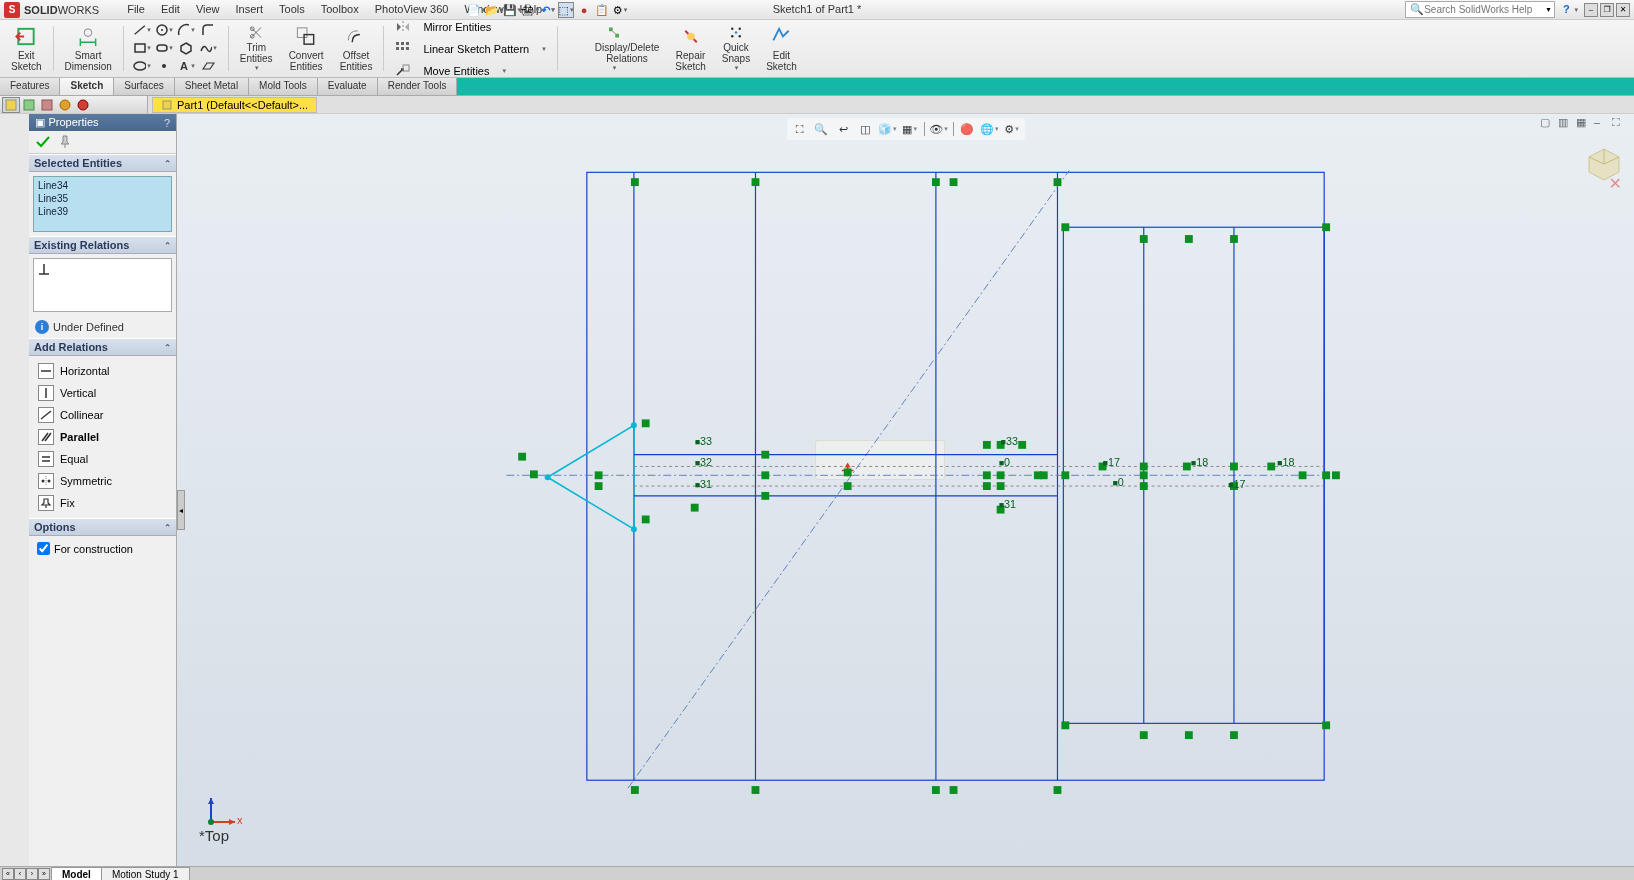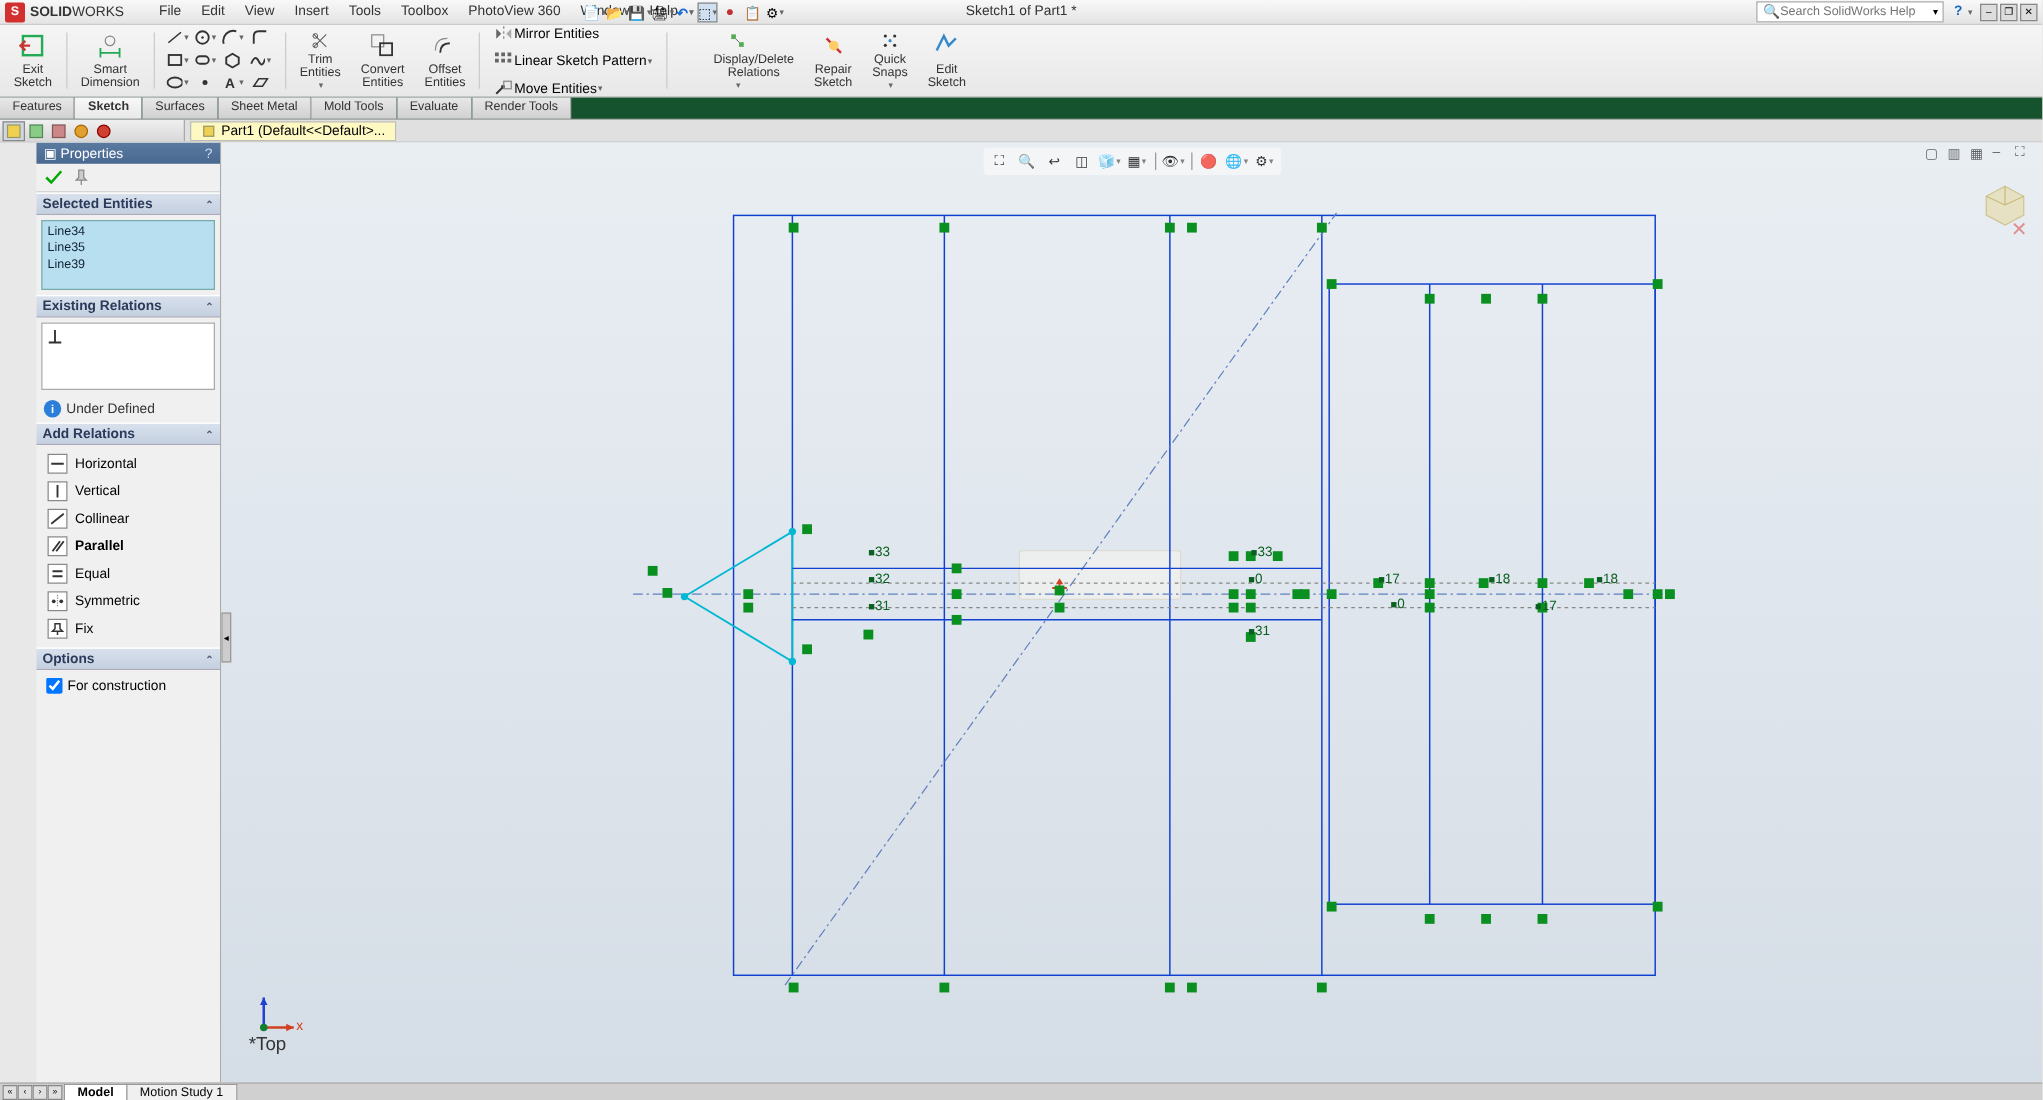--- a/index.html
+++ b/index.html
@@ -26,34 +26,34 @@
 
   
   .ribbon { height: 58px; background: linear-gradient(#f5f5f5, #e8e8e8); border-bottom: 1px solid #bbb; display: flex; align-items: stretch; padding: 2px 4px; gap: 2px; }
   .ribbon-btn-lg { display: flex; flex-direction: column; align-items: center; justify-content: center; padding: 2px 6px; min-width: 40px; cursor:pointer; text-align:center;border:1px solid transparent;}
   .ribbon-btn-lg .ico { width: 24px; height: 24px; margin-bottom: 2px; }
   .ribbon-btn-lg .lbl { font-size: 10px; line-height: 11px; color: #333; }
   .ribbon-sep { width: 1px; background: #ccc; margin: 4px 2px; }
   .ribbon-grid { display: grid; grid-template-columns: repeat(4, 22px); grid-template-rows: repeat(3, 18px); gap: 0px; align-content: center; padding: 0 4px; }
   .ribbon-sm { width: 20px; height: 16px; display:flex;align-items:center;justify-content:center;cursor:pointer;border:1px solid transparent;}
   .ribbon-col { display:flex;flex-direction:column;justify-content:center;gap:2px;padding:0 4px;}
-  .ribbon-row-item{display:flex;align-items:center;gap:0;cursor:pointer;padding:1px 2px;border:1px solid transparent;}
+  .ribbon-row-item{display:flex;align-items:center;gap:12px;cursor:pointer;padding:1px 2px;border:1px solid transparent;}
   .ribbon-row-item .sm-ico{width:16px;height:16px;}
 
   
-  .tab-bar { height: 18px; background: #14532d; display: flex; border-bottom: 1px solid #aaa; }
+  .tab-bar { height: 18px; background: #14b8a6; display: flex; border-bottom: 1px solid #aaa; }
   .tab { padding: 2px 10px; border-right: 1px solid #aaa; background: linear-gradient(#e8e8e8,#d0d0d0); font-size: 10px; color: #333; cursor:pointer; }
   .tab.active { background: linear-gradient(#f8f8f8,#e8e8e8); font-weight: bold; }
 
   
   .doc-tab-row{height:18px;background:#e0e0e0;display:flex;align-items:center;border-bottom:1px solid #ccc;}
   .panel-icons{display:flex;gap:0;padding:0 2px;background:linear-gradient(#f0f0f0,#d8d8d8);height:100%;align-items:center;width:148px;border-right:1px solid #aaa;}
   .panel-icon{width:18px;height:16px;display:flex;align-items:center;justify-content:center;cursor:pointer;border:1px solid transparent;}
   .panel-icon.active{background:#d0d8e0;border:1px solid #888;}
-  .doc-tab{display:flex;align-items:center;padding:0 8px;gap:4px;background:#fef9c3;border:1px solid #bbb;height:16px;margin-left:4px;font-size:10px;cursor:pointer;min-width:140px;}
+  .doc-tab{display:flex;align-items:center;padding:0 8px;gap:4px;background:#fde047;border:1px solid #bbb;height:16px;margin-left:4px;font-size:10px;cursor:pointer;min-width:140px;}
   .doc-tab .part-ico{width:12px;height:12px;}
 
   
   .main-area{display:flex;height:calc(880px - 20px - 58px - 18px - 18px - 14px);padding-left:29px;}
   
   
   .prop-panel{width:148px;background:#f0f0f0;border-right:1px solid #aaa;display:flex;flex-direction:column;overflow:hidden;}
   .prop-header{background:linear-gradient(#5a7aa0,#486890);color:white;padding:2px 6px;font-size:11px;display:flex;align-items:center;justify-content:space-between;}
   .prop-header .q{color:#cde;cursor:pointer;}
   .confirm-row{padding:3px 6px;display:flex;gap:6px;border-bottom:1px solid #ccc;}

